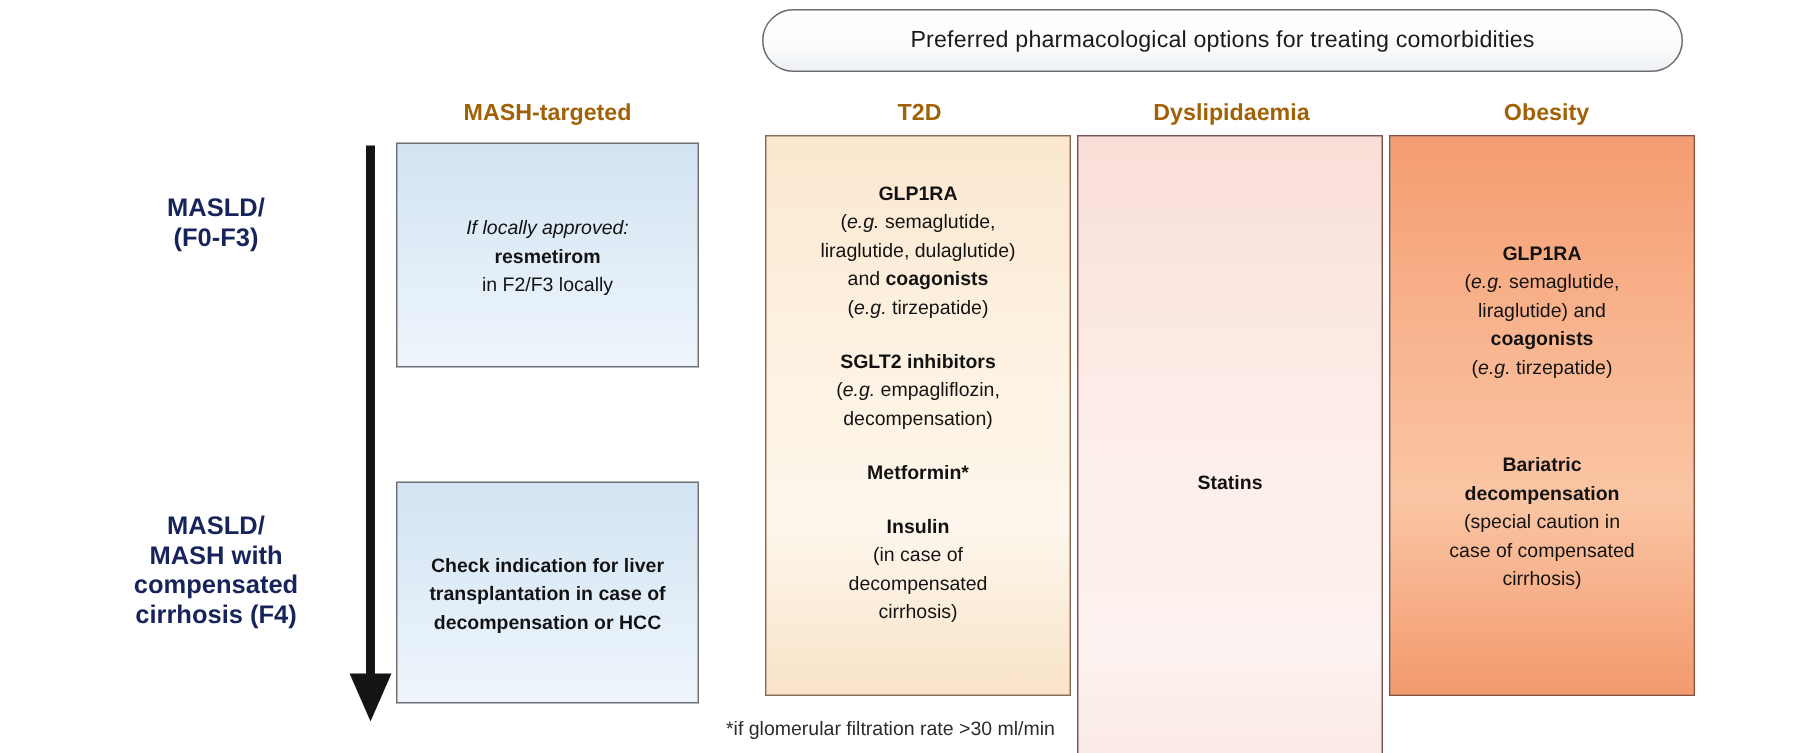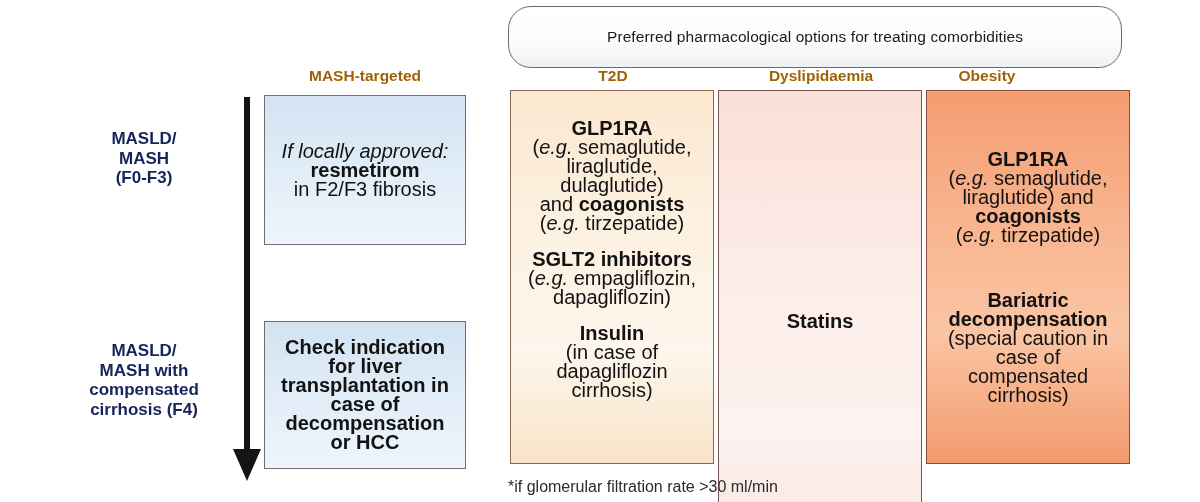--- a/index.html
+++ b/index.html
@@ -22,21 +22,21 @@
     width: 1200px;
     height: 502px;
   }
 
   
   .banner {
     position: absolute;
     left: 508px;
     top: 6px;
     width: 614px;
-    height: 62px;
+    height: 42px;
     border: 1.4px solid #6b6b6b;
     border-radius: 23px;
     background: linear-gradient(180deg, #ffffff 0%, #fbfcfd 55%, #eef1f4 100%);
     box-sizing: border-box;
     display: flex;
     align-items: center;
     justify-content: center;
   }
   .banner-text {
     font-size: 15.5px;
@@ -51,21 +51,21 @@
     height: 20px;
     font-size: 15.5px;
     font-weight: bold;
     text-align: center;
     color: #a16207;
     line-height: 20px;
   }
   #head-mash  { left: 262px; width: 206px; }
   #head-t2d   { left: 510px; width: 206px; }
   #head-dys   { left: 718px; width: 206px; }
-  #head-obe   { left: 884px; width: 206px; text-align: center; }
+  #head-obe   { left: 928px; width: 206px; text-align: center; }
 
   
   .row-label {
     position: absolute;
     left: 56px;
     width: 176px;
     text-align: center;
     font-size: 17px;
     font-weight: bold;
     color: #17245c;
@@ -102,21 +102,21 @@
   }
 
   
   .box {
     position: absolute;
     box-sizing: border-box;
     display: flex;
     align-items: center;
     justify-content: flex-end;
     text-align: center;
-    font-size: 20px;
+    font-size: 13px;
     line-height: 19px;
     padding: 6px 8px;
   }
 
   .box-blue {
     border: 1.6px solid #6d6f73;
     background: linear-gradient(180deg, #d3e3f2 0%, #dfecf7 45%, #eef5fb 100%);
     color: #121212;
   }
   .box-t2d {
@@ -148,64 +148,63 @@
   #box-t2d .box-inner { padding-top: 22px; }
 
   .para { margin: 0; }
   .para + .para { margin-top: 17px; }
   .b  { font-weight: bold; }
   .i  { font-style: italic; margin-top: 15px; }
 
   
   .footnote {
     position: absolute;
-    left: 508px;
+    left: 484px;
     top: 478px;
-    font-size: 16px;
+    font-size: 13px;
     color: #2b2b2b;
     white-space: nowrap;
   }
 </style>
 </head>
 <body>
 
 <div id="canvas">
 
   <div class="banner">
     <span class="banner-text">Preferred pharmacological options for treating comorbidities</span>
   </div>
 
   <div class="col-head" id="head-mash">MASH-targeted</div>
   <div class="col-head" id="head-t2d">T2D</div>
   <div class="col-head" id="head-dys">Dyslipidaemia</div>
   <div class="col-head" id="head-obe">Obesity</div>
 
   <div class="row-label" id="row-label-1">
     <div>MASLD/</div>
-    <div>MASH</div>
     <div>(F0-F3)</div>
   </div>
   <div class="row-label" id="row-label-2">
     <div>MASLD/</div>
     <div>MASH with</div>
     <div>compensated</div>
     <div>cirrhosis (F4)</div>
   </div>
 
   <div class="arrow-wrap">
     <div class="arrow-shaft"></div>
     <div class="arrow-head"></div>
   </div>
 
   <div class="box box-blue" id="box-mash-1">
     <div class="box-inner">
       <p class="para">
         <span class="i">If locally approved:</span><br>
         <span class="b">resmetirom</span><br>
-        <span>in F2/F3 fibrosis</span>
+        <span>in F2/F3 locally</span>
       </p>
     </div>
   </div>
 
   <div class="box box-blue" id="box-mash-2">
     <div class="box-inner">
       <p class="para b">Check indication for liver transplantation in case of decompensation or HCC</p>
     </div>
   </div>
 
@@ -216,28 +215,31 @@
         <span class="b">GLP1RA</span><br>
         <span>(</span><span class="i">e.g.</span><span> semaglutide,</span><br>
         <span>liraglutide, dulaglutide)</span><br>
         <span>and </span><span class="b">coagonists</span><br>
         <span>(</span><span class="i">e.g.</span><span> tirzepatide)</span>
       </p>
 
       <p class="para">
         <span class="b">SGLT2 inhibitors</span><br>
         <span>(</span><span class="i">e.g.</span><span> empagliflozin,</span><br>
-        <span>dapagliflozin)</span>
-      </p>
-
+        <span>decompensation)</span>
+      </p>
+
+      <p class="para">
+        <span class="b">Metformin*</span>
+      </p>
 
       <p class="para">
         <span class="b">Insulin</span><br>
         <span>(in case of</span><br>
-        <span>dapagliflozin</span><br>
+        <span>decompensated</span><br>
         <span>cirrhosis)</span>
       </p>
 
     </div>
   </div>
 
   <div class="box box-dys" id="box-dys">
     <div class="box-inner">
       <p class="para b">Statins</p>
     </div>

